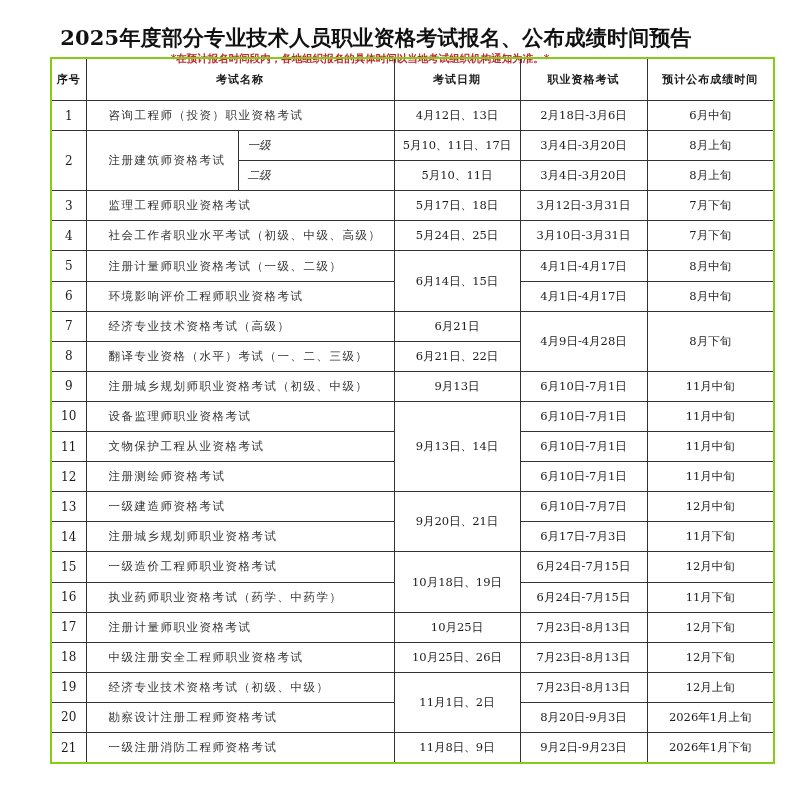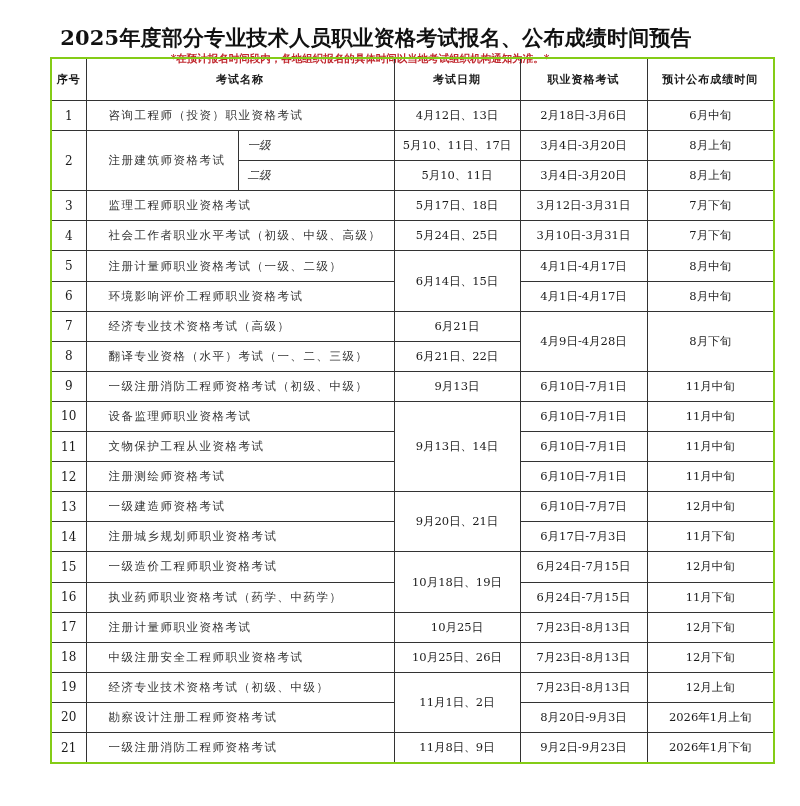--- a/index.html
+++ b/index.html
@@ -107,21 +107,21 @@
       <td rowspan="2">8月下旬</td>
     </tr>
     <tr class="r">
       <td class="seq">8</td>
       <td class="name" colspan="2">翻译专业资格（水平）考试（一、二、三级）</td>
       <td>6月21日、22日</td>
     </tr>
 
     <tr class="r">
       <td class="seq">9</td>
-      <td class="name" colspan="2">一级注册消防工程师资格考试（初级、中级）</td>
+      <td class="name" colspan="2">注册城乡规划师职业资格考试（初级、中级）</td>
       <td>9月13日</td>
       <td>6月10日-7月1日</td>
       <td>11月中旬</td>
     </tr>
 
     <tr class="r">
       <td class="seq">10</td>
       <td class="name" colspan="2">设备监理师职业资格考试</td>
       <td rowspan="3">9月13日、14日</td>
       <td>6月10日-7月1日</td>

